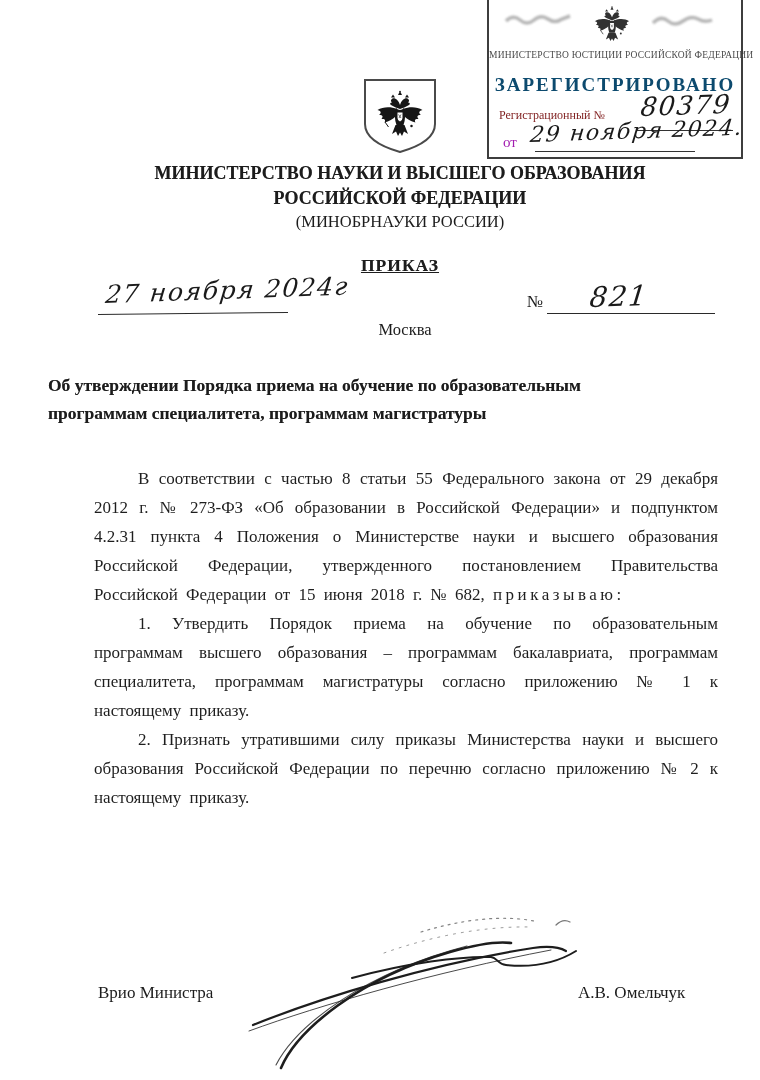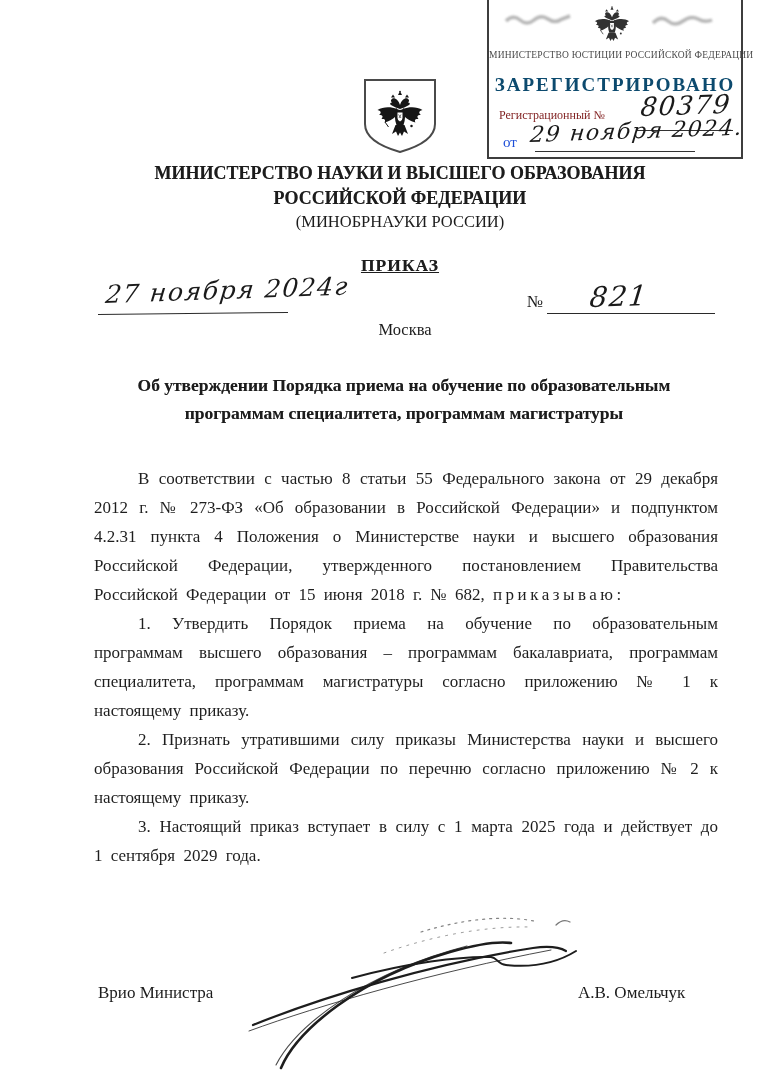--- a/index.html
+++ b/index.html
@@ -29,21 +29,21 @@
     filter:blur(0.2px);
   }
   .stamp .reg-number{
     position:absolute; left:150px; top:98px; font-size:26px;
   }
   .stamp .reg-underline{
     position:absolute; left:148px; top:136px; width:96px;
     border-bottom:1.5px solid #333;
   }
   .stamp .date-prefix{
-    position:absolute; left:14px; top:140px; font-size:15px; color:#1d4ed8;
+    position:absolute; left:14px; top:140px; font-size:15px; color:#a21caf;
   }
   .stamp .date-hw{
     position:absolute; left:40px; top:128px; font-size:22px; white-space:nowrap;
   }
   .stamp .date-underline{
     position:absolute; left:46px; top:157px; width:160px;
     border-bottom:1.5px solid #333;
   }
   .smudge{position:absolute; opacity:.8;}
   
@@ -59,21 +59,21 @@
   .doc-type{left:40px; top:255px; width:720px; font-size:17.5px; font-weight:bold; letter-spacing:1px;text-decoration:underline;}
   .date-left-hw{left:104px; top:280px; font-size:25px;}
   .date-left-line{left:98px; top:313px; width:190px; border-bottom:1.5px solid #2a2a2a; transform:rotate(-0.6deg);}
   .num-label{left:527px; top:292px; font-size:17px;}
   .num-line{left:547px; top:313px; width:168px; border-bottom:1.5px solid #2a2a2a;}
   .num-hw{left:588px; top:281px; font-size:28px;}
   .city{left:50px; top:320px; width:710px; font-size:16.5px;}
   
   .title{
     left:48px; top:371px; width:712px; font-size:17.5px; font-weight:bold;
-    line-height:28px; text-align:center;
+    line-height:28px; 
   }
   
   .body-text{left:94px; top:464px; width:624px;}
   .body-text p{
     margin:0; font-size:17px; line-height:29px; text-align:justify;
     text-indent:44px; word-spacing:4px; color:#1e1e1e;
   }
   .spaced{letter-spacing:3.5px;}
   
   .sig-position{left:98px; top:983px; font-size:17px;}
@@ -147,21 +147,20 @@
 
   <div class="abs title scan-soft">
     <div>Об утверждении Порядка приема на обучение по образовательным</div>
     <div>программам специалитета, программам магистратуры</div>
   </div>
 
   <div class="abs body-text">
     <p><span>В соответствии с частью 8 статьи 55 Федерального закона от 29 декабря 2012 г. № 273-ФЗ «Об образовании в Российской Федерации» и подпунктом 4.2.31 пункта 4 Положения о Министерстве науки и высшего образования Российской Федерации, утвержденного постановлением Правительства Российской Федерации от 15 июня 2018 г. № 682,</span> <span class="spaced">приказываю:</span></p>
     <p>1. Утвердить Порядок приема на обучение по образовательным программам высшего образования – программам бакалавриата, программам специалитета, программам магистратуры согласно приложению № 1 к настоящему приказу.</p>
     <p>2. Признать утратившими силу приказы Министерства науки и высшего образования Российской Федерации по перечню согласно приложению № 2 к настоящему приказу.</p>
-    <p>3. Настоящий приказ вступает в силу с 1 марта 2025 года и действует до 1 сентября 2029 года.</p>
   </div>
 
   <span class="abs sig-position">Врио Министра</span>
   <svg class="abs" style="left:235px;top:912px" width="350" height="160" viewBox="0 0 350 160">
     <g fill="none" stroke="#1d1d1d" stroke-linecap="round">
       <path d="M18,113 C85,86 195,52 298,36 C312,34 324,35 331,39" stroke-width="2.2"></path>
       <path d="M14,119 C85,93 200,60 316,38" stroke-width="1" opacity="0.8"></path>
       <path d="M46,156 C62,118 125,66 215,40 C243,32 262,29 276,31" stroke-width="2.6"></path>
       <path d="M41,153 C62,112 132,60 232,34" stroke-width="1.1" opacity="0.8"></path>
       <path d="M117,66 C172,51 226,44 256,45 C263,46 262,52 271,53 C301,56 325,49 341,39" stroke-width="2"></path>

